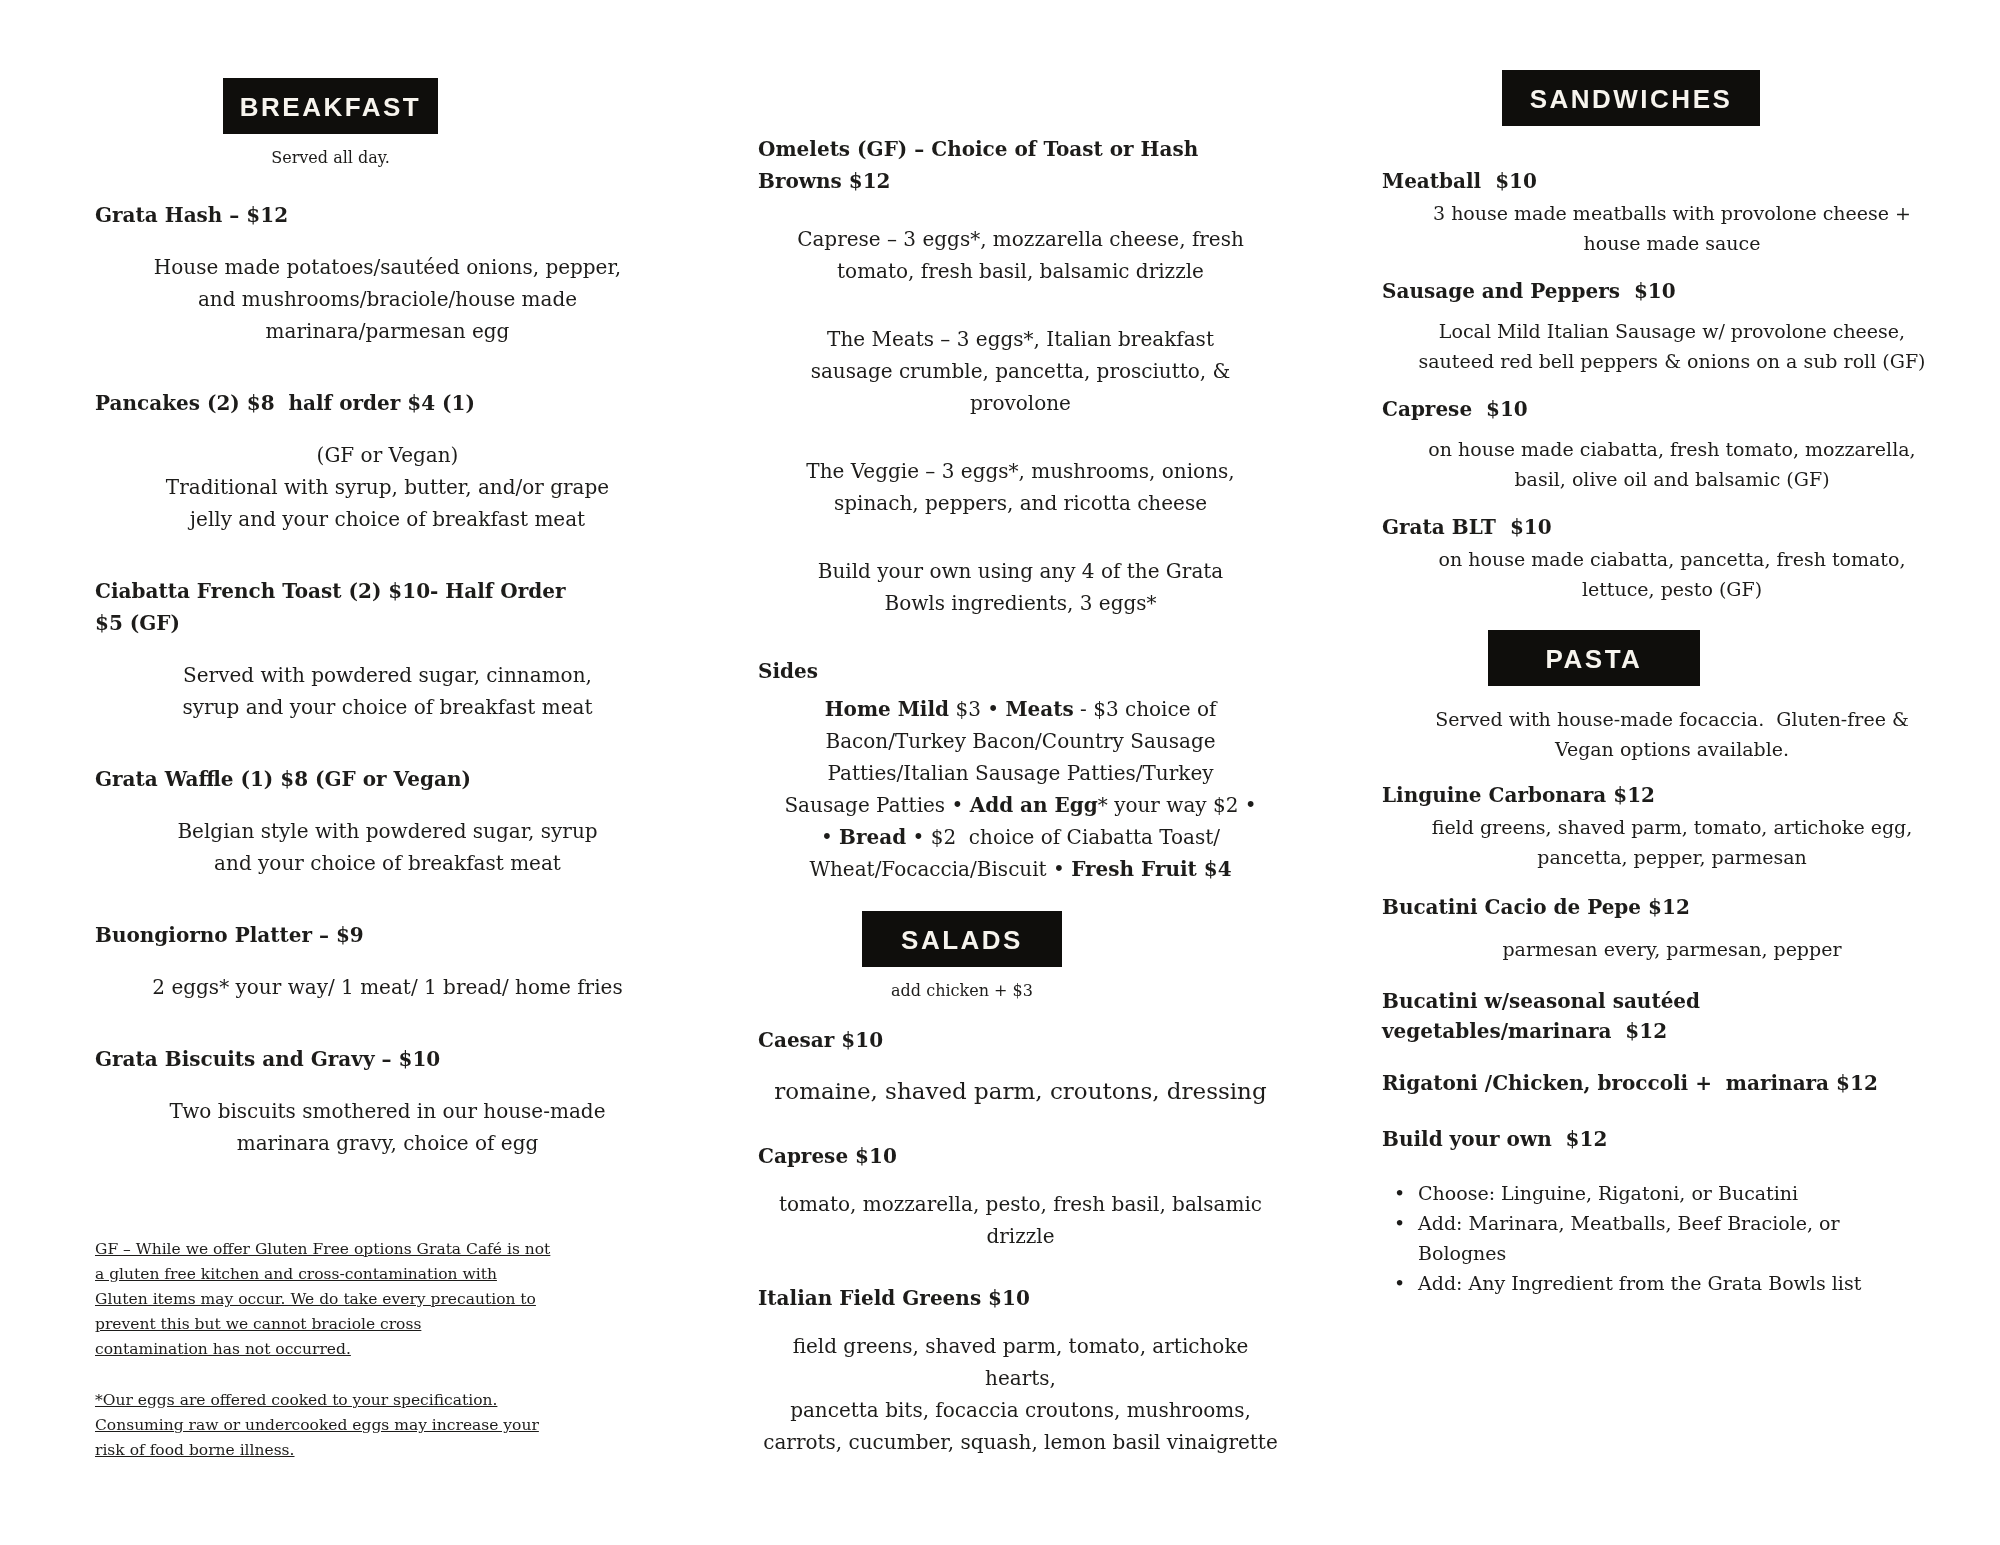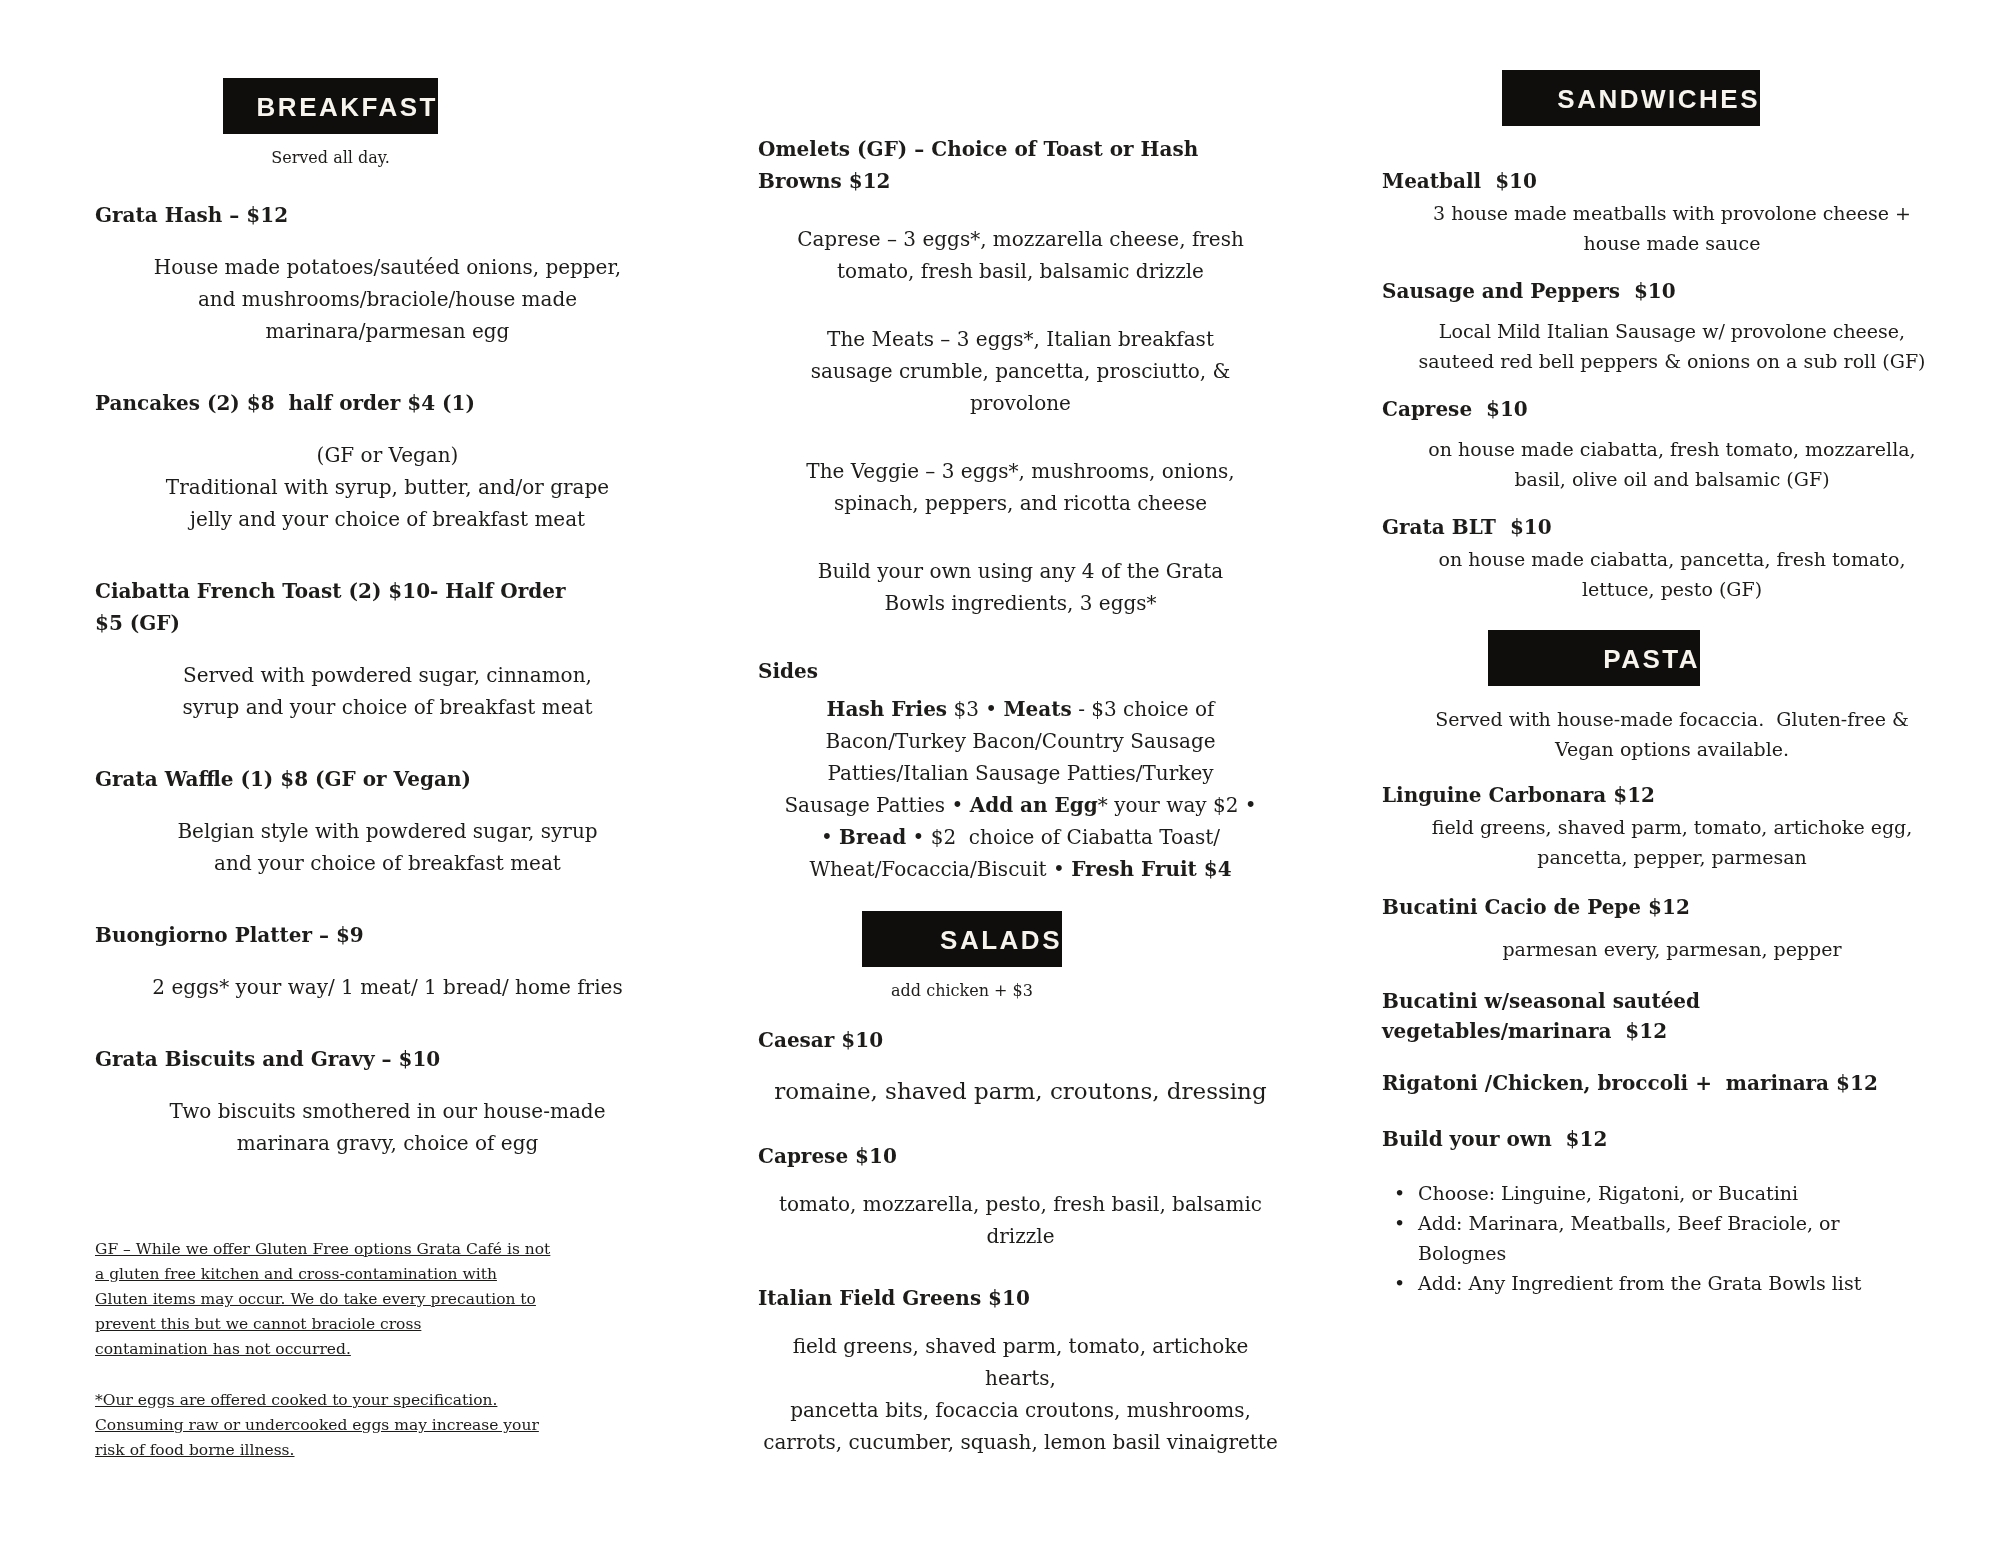--- a/index.html
+++ b/index.html
@@ -16,21 +16,21 @@
   .col-middle    { left: 758px; top: 133px; width: 525px; }
   .col-right     { left: 1382px;top: 70px;  width: 580px; }
 
   .banner {
     background: #0f0e0c;
     color: #f7f4ee;
     font-family: "Liberation Sans", sans-serif;
     font-weight: 700;
     font-size: 26px;
     letter-spacing: 2.5px;
-    text-align: right;
+    text-align: center;
     height: 56px;
     line-height: 58px;
     box-sizing: border-box;
   }
   .bw { text-align: center; }
   .bw-breakfast  { width: 215px; margin-left: 128px; margin-bottom: 26px; }
   .bw-salads     { width: 200px; margin-left: 104px; margin-bottom: 18px; }
   .bw-sandwiches { width: 258px; margin-left: 120px; margin-bottom: 40px; }
   .bw-pasta      { width: 212px; margin-left: 106px; margin-bottom: 18px; }
 
@@ -166,21 +166,21 @@
 tomato, fresh basil, balsamic drizzle</p>
   <p class="desc">The Meats – 3 eggs*, Italian breakfast
 sausage crumble, pancetta, prosciutto, &amp;
 provolone</p>
   <p class="desc">The Veggie – 3 eggs*, mushrooms, onions,
 spinach, peppers, and ricotta cheese</p>
   <p class="desc">Build your own using any 4 of the Grata
 Bowls ingredients, 3 eggs*</p>
 
   <h3 class="title sides-title">Sides</h3>
-  <p class="desc sides-text"><span class="seg-b">Hash Fries</span><span class="seg-r"> $3 • </span><span class="seg-b">Meats</span><span class="seg-r"> - $3 choice of
+  <p class="desc sides-text"><span class="seg-b">Home Mild</span><span class="seg-r"> $3 • </span><span class="seg-b">Meats</span><span class="seg-r"> - $3 choice of
 Bacon/Turkey Bacon/Country Sausage
 Patties/Italian Sausage Patties/Turkey
 Sausage Patties • </span><span class="seg-b">Add an Egg</span><span class="seg-r">* your way $2 •
 • </span><span class="seg-b">Bread</span><span class="seg-r"> • $2  choice of Ciabatta Toast/
 Wheat/Focaccia/Biscuit • </span><span class="seg-b">Fresh Fruit $4</span></p>
 
   <div class="bw bw-salads">
     <div class="banner">SALADS</div>
     <div class="subtitle">add chicken + $3</div>
   </div>

